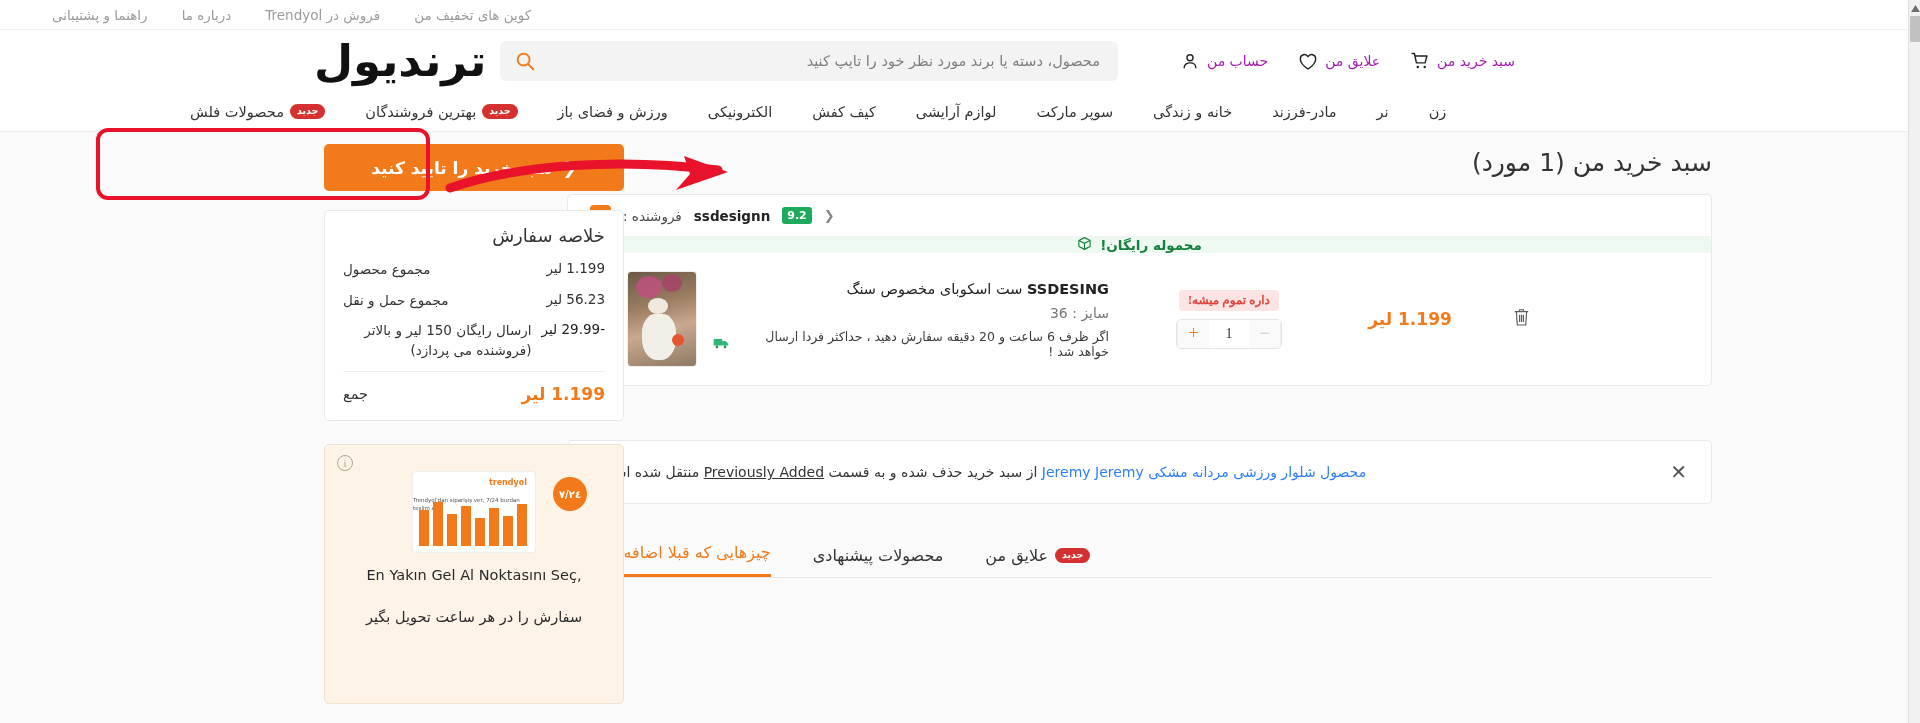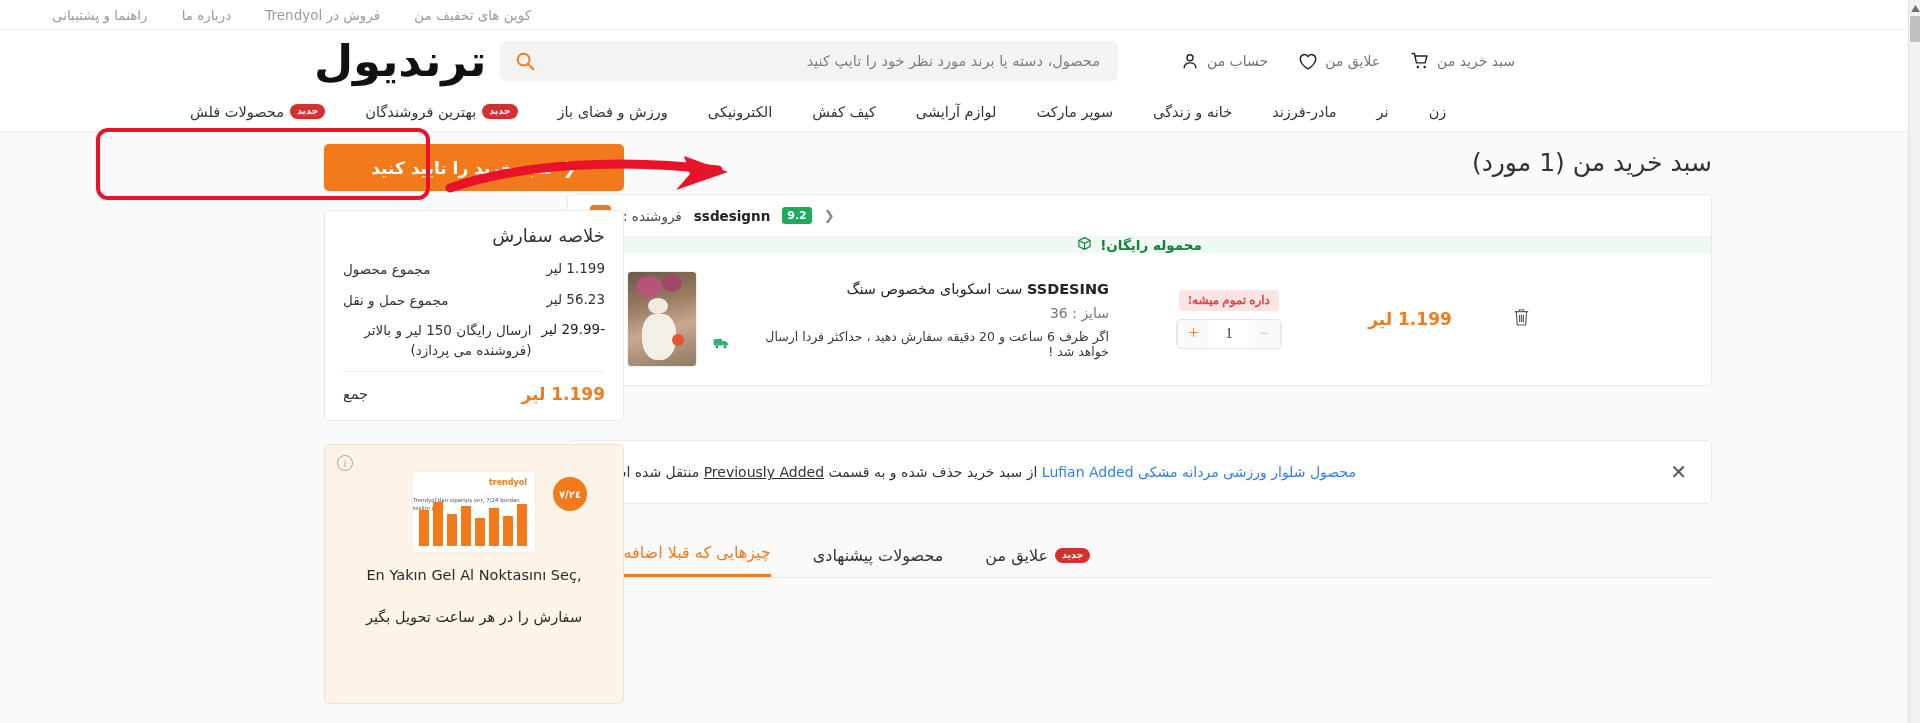--- a/index.html
+++ b/index.html
@@ -53,21 +53,21 @@
   .searchbox::placeholder { color: #7d7d7d; }
   .search-icon {
     position: absolute; left: 14px; top: 9px; width: 22px; height: 22px;
   }
   .header-actions {
     display: flex; flex-direction: row-reverse; align-items: center;
     margin-right: auto; gap: 30px;
   }
   .hdr-action {
     display: flex; flex-direction: row-reverse; align-items: center;
-    gap: 7px; color: #737373; font-size: 14px; cursor: pointer; white-space: nowrap;
+    gap: 7px; color: #a21caf; font-size: 14px; cursor: pointer; white-space: nowrap;
   }
   .hdr-action svg { display:block; }
 
   
   .nav {
     position: absolute; top: 92px; left: 0; width: 1908px; height: 40px;
     background: #fff; border-bottom: 1px solid #ededed;
     display: flex; flex-direction: row-reverse; align-items: center;
     padding: 0 170px 0 150px;
   }
@@ -477,21 +477,21 @@
               <path d="M9.6 9.6v9M12 9.6v9M14.4 9.6v9"></path>
             </svg>
           </span>
         </div>
       </div>
     </div>
 
     <div class="notice">
       <div class="notice-text">
         <span class="blue">محصول شلوار ورزشی مردانه مشکی</span>
-        <span class="blue">Lufian Added</span>
+        <span class="blue">Jeremy Jeremy</span>
         <span>از سبد خرید حذف شده و به قسمت</span>
         <u>Previously Added</u>
         <span>منتقل شده است .</span>
       </div>
       <span class="notice-close">✕</span>
     </div>
 
     <div class="tabs">
       <div class="tab active">
         <span>چیزهایی که قبلا اضافه کرده ام</span>

